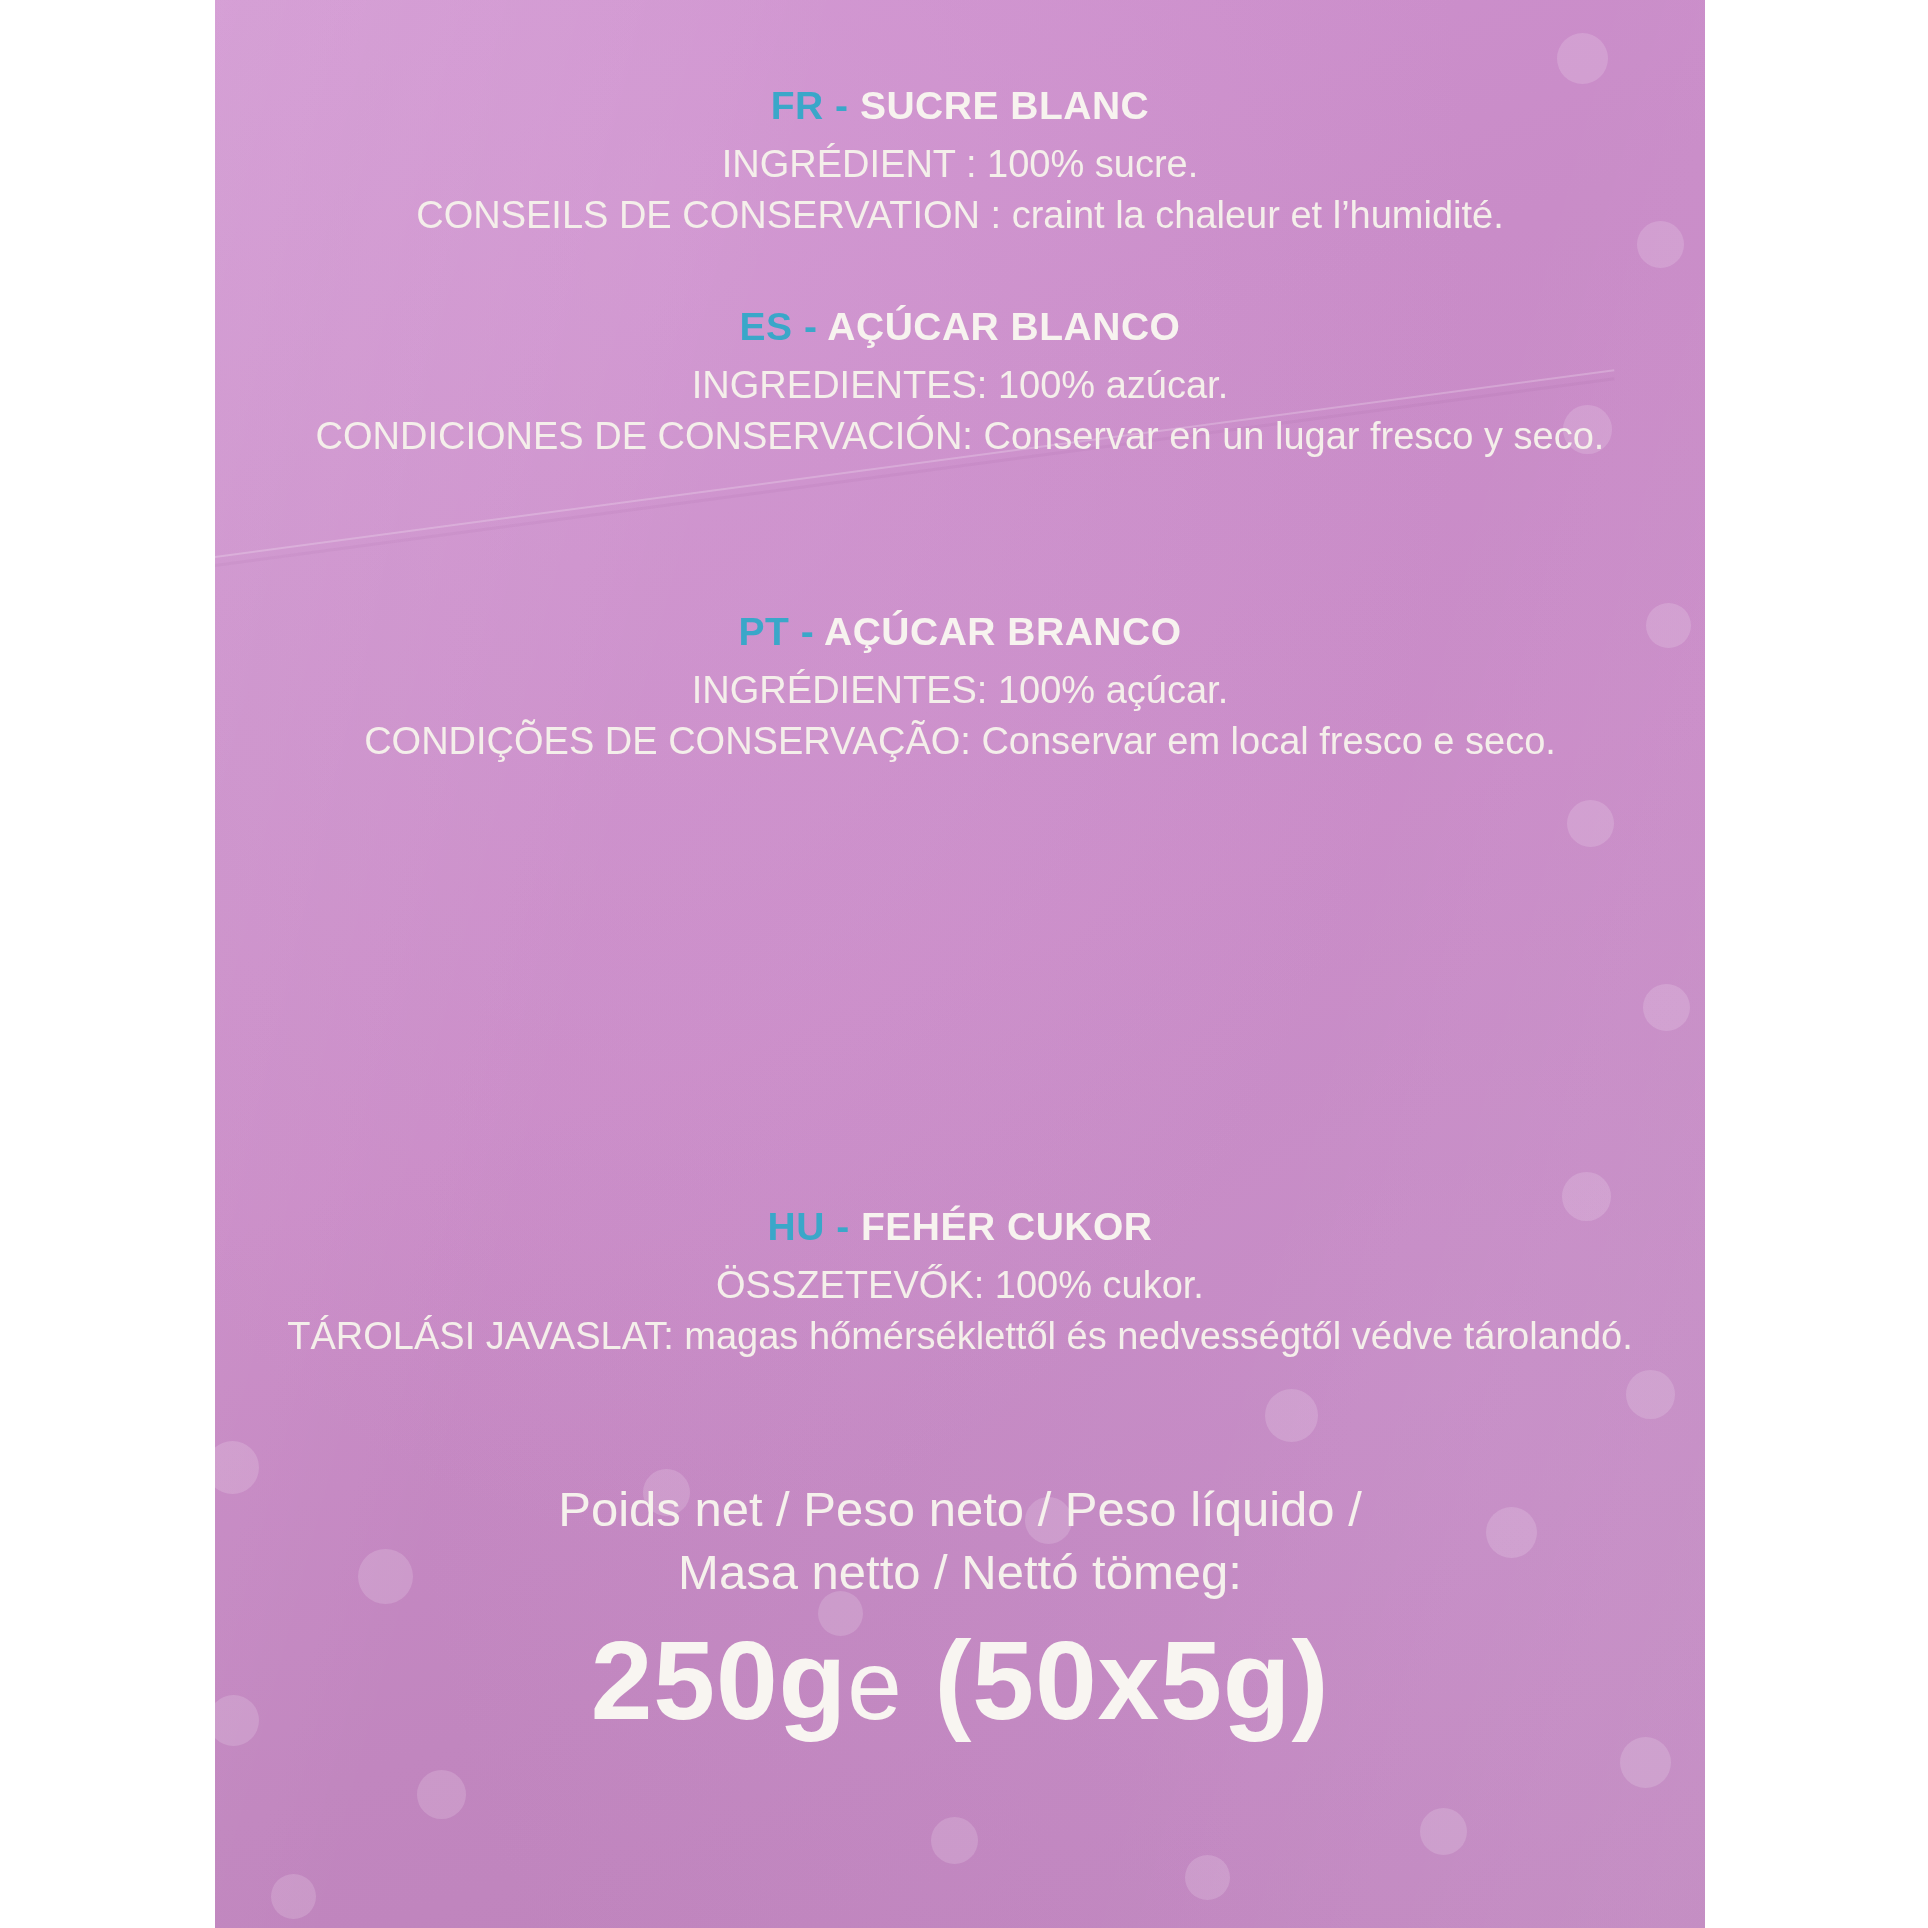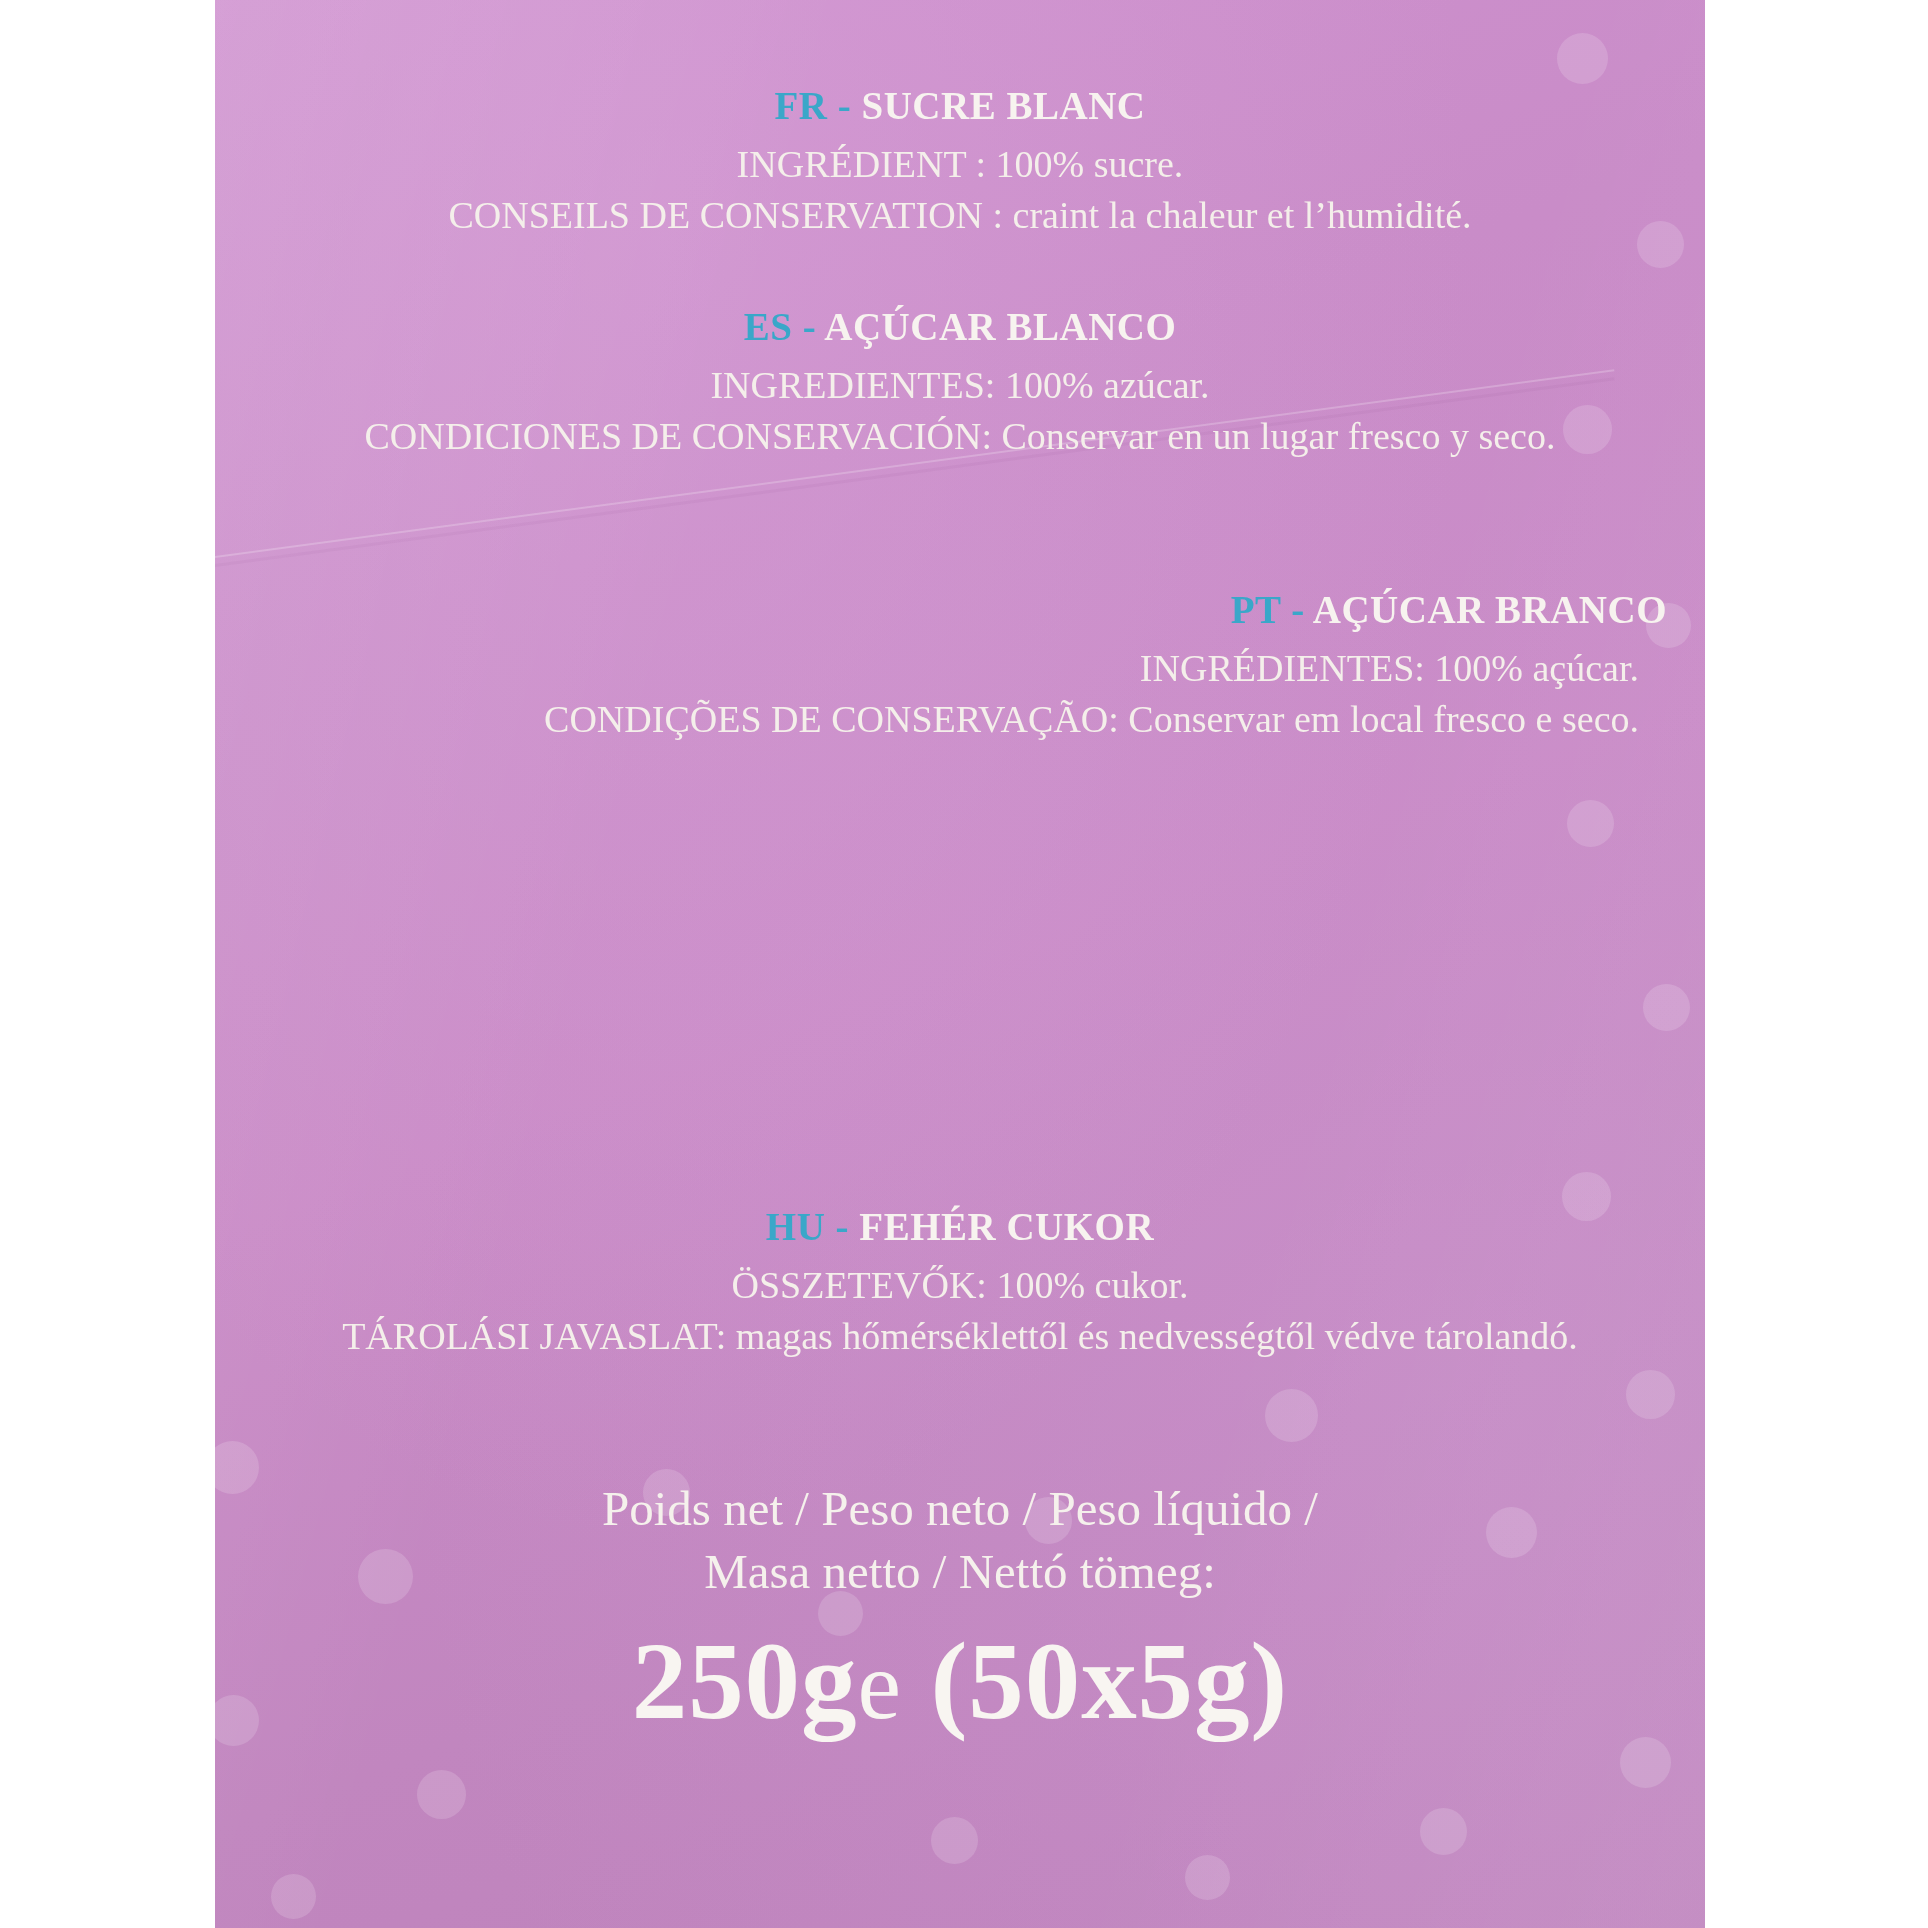--- a/index.html
+++ b/index.html
@@ -19,21 +19,20 @@
     position: absolute;
     left: 215px;
     top: 0px;
     width: 1490px;
     height: 1928px;
     background:
       radial-gradient(ellipse at 30% 12%, rgba(215,160,215,0.55) 0%, rgba(198,140,200,0.0) 55%),
       radial-gradient(ellipse at 82% 72%, rgba(205,150,208,0.45) 0%, rgba(198,140,200,0.0) 60%),
       linear-gradient(160deg, #cf92cf 0%, #c98cc8 28%, #c98ac6 50%, #c186bf 74%, #bd82bb 100%);
     overflow: hidden;
-    font-family: Liberation Serif, serif;
   }
   
   #dots-layer {
     position: absolute;
     inset: 0;
     pointer-events: none;
   }
   .dot {
     position: absolute;
     border-radius: 50%;
@@ -172,21 +171,21 @@
     </div>
 
     <div class="lang-block" style="top:306px;">
       <div class="lang-heading">
         <span class="lang-code">ES</span><span class="lang-code"> - </span><span class="lang-name">AÇÚCAR BLANCO</span>
       </div>
       <div class="lang-line">INGREDIENTES: 100% azúcar.</div>
       <div class="lang-line">CONDICIONES DE CONSERVACIÓN: Conservar en un lugar fresco y seco.</div>
     </div>
 
-    <div class="lang-block" style="top:589px;text-align:right;">
+    <div class="lang-block" style="top:611px;">
       <div class="lang-heading">
         <span class="lang-code">PT</span><span class="lang-code"> - </span><span class="lang-name">AÇÚCAR BRANCO</span>
       </div>
       <div class="lang-line">INGRÉDIENTES: 100% açúcar.</div>
       <div class="lang-line">CONDIÇÕES DE CONSERVAÇÃO: Conservar em local fresco e seco.</div>
     </div>
 
 
     <div class="lang-block" style="top:1158px;margin-top:48px;">
       <div class="lang-heading">

